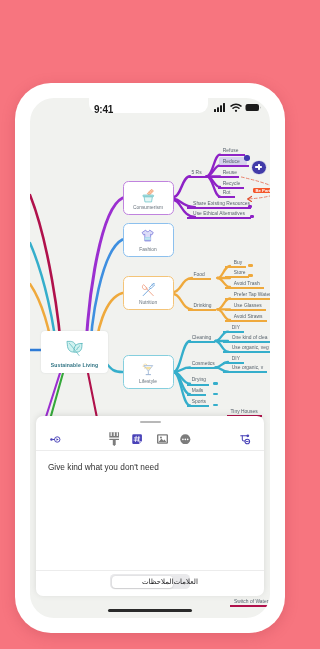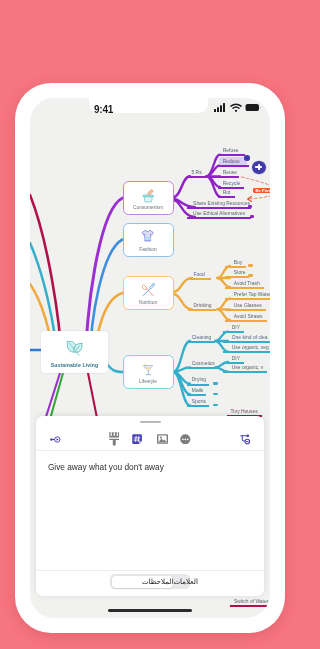--- a/index.html
+++ b/index.html
@@ -290,21 +290,21 @@
 <path d="M3.4 5.6 L 16.4 5.6"></path>
 <path d="M6.6 5.6 L 6.6 12.8 A3.2 3.2 0 0 0 9.8 16.0 L 11.4 16.0"></path>
 </g>
 <circle cx="17.6" cy="5.6" r="2.7" fill="#4A43B8"></circle>
 <circle cx="16.6" cy="17.0" r="4.6" fill="none" stroke="#4A43B8" stroke-width="2.1"></circle>
 <path d="M14.8 17.0 L 18.4 17.0" stroke="#4A43B8" stroke-width="1.8" stroke-linecap="round"></path>
 </svg>
             </div>
 </div>
 <div id="tbsep"></div>
-<div id="noteinput">Give away what you don't away</div>
+<div id="noteinput">Give kind what you don't need</div>
 <div id="tabsep"></div>
 <div id="segwrap">
 <div class="seg active">الملاحظات</div>
 <div class="seg">العلامات</div>
 </div>
 </div>
       <div id="homebar"></div>
     </div>
   </div>
 </div>

